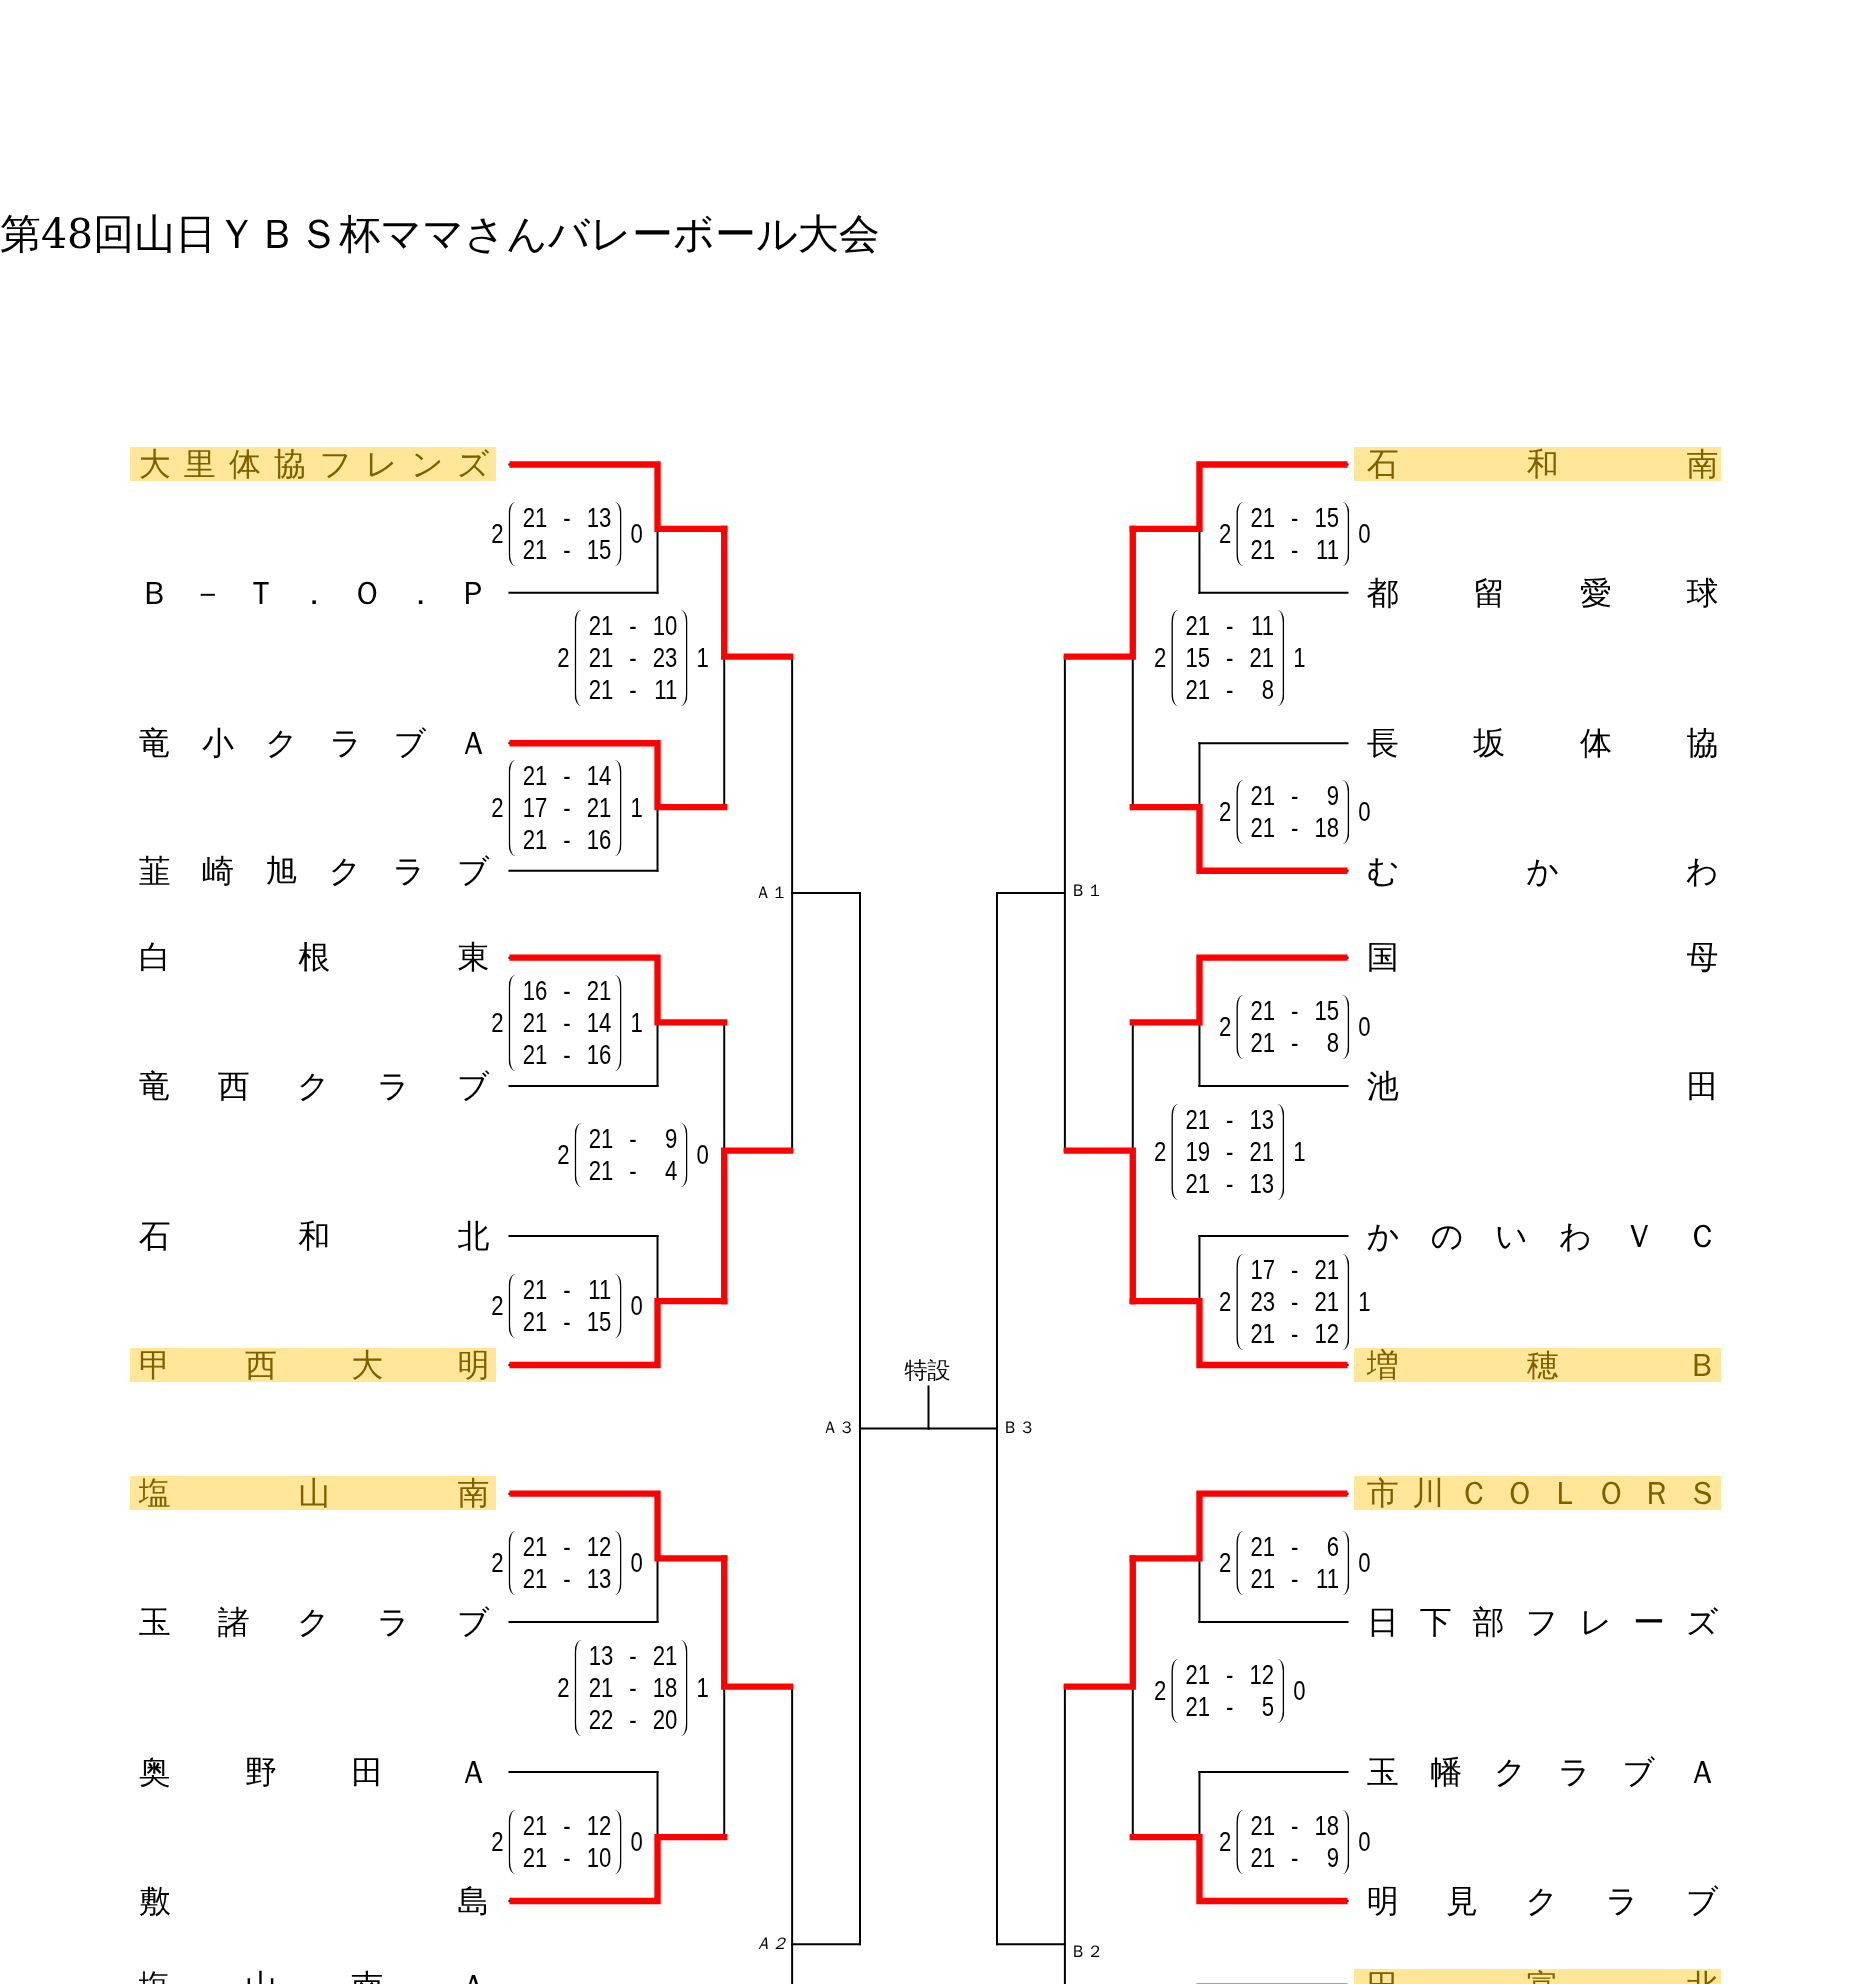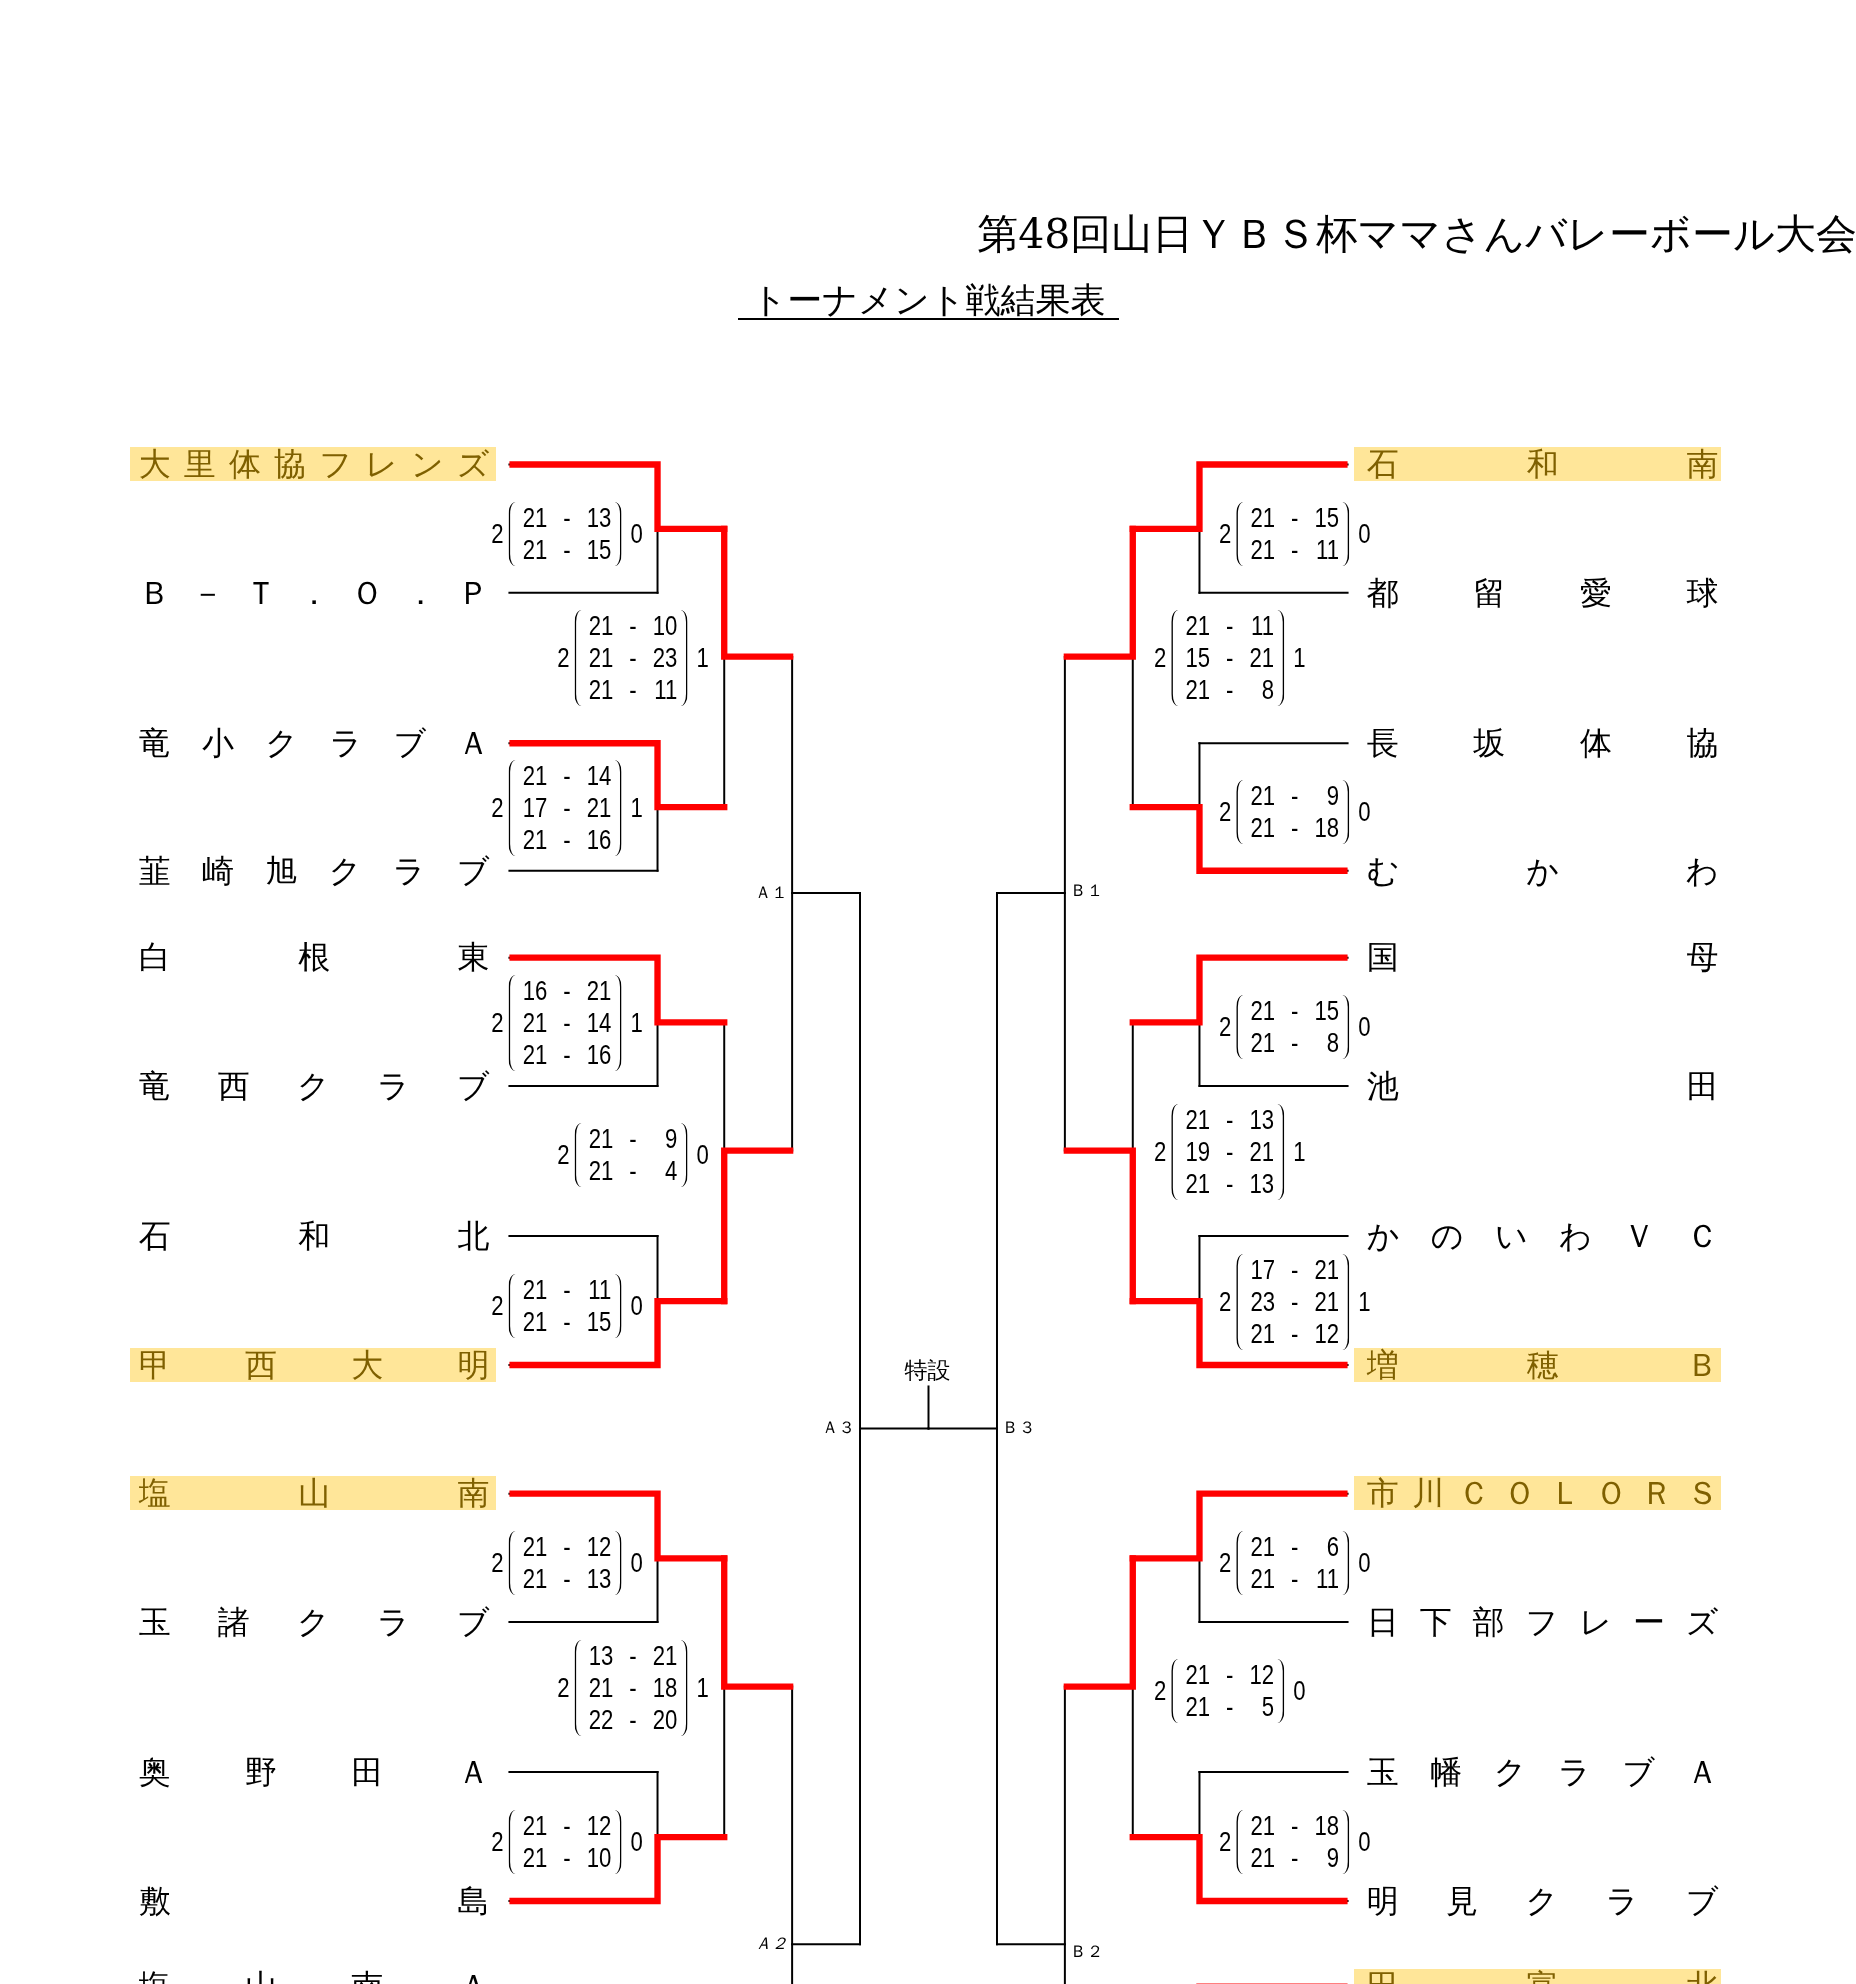--- a/index.html
+++ b/index.html
@@ -1,20 +1,20 @@
 <!DOCTYPE html>
 <html style="--win: #FF0000; --line: #000000; --hl-bg: #FFE699; --hl-text: #7F6000;font-size:6.4px"><head>
 <meta charset="utf-8">
 <style>
   :root{
     --win:#FF0000; --line:#000000; --hl-bg:#FFE699; --hl-text:#7F6000;
   }
   html,body{margin:0;padding:0;background:#ffffff;}
   #page{position:relative;width:1857px;height:2626px;overflow:hidden;background:#ffffff;color:#000;}
-  .title{position:absolute;left:0;top:212px;width:1857px;text-align:right;
+  .title{position:absolute;left:0;top:212px;width:1857px;text-align:left;
     font-family:"DejaVu Serif","Liberation Serif",serif;font-size:41px;line-height:44px;white-space:nowrap;}
   .subtitle-wrap{position:absolute;left:0;top:282px;width:1857px;text-align:center;}
   .subtitle{display:inline-block;font-family:"DejaVu Serif","Liberation Serif",serif;font-size:35px;line-height:36px;
     padding:0 13px;border-bottom:2px solid #000;white-space:nowrap;}
   #bracket-svg{position:absolute;left:0;top:0;width:1857px;height:2626px;}
   .bl{stroke:var(--line);stroke-width:5;stroke-linecap:square;}
   .rl{stroke:var(--win);stroke-width:16;fill:none;stroke-linejoin:miter;stroke-linecap:butt;}
   .team{position:absolute;height:34px;display:flex;justify-content:space-between;align-items:center;
     font-family:"DejaVu Serif","Liberation Serif",serif;font-size:32px;line-height:1;color:#000;box-sizing:border-box;white-space:nowrap;}
   .team.left{left:130px;width:366px;padding:0 6.4px 0 8.7px;}
@@ -33,23 +33,20 @@
   .blabel{position:absolute;font-family:"Liberation Serif","DejaVu Serif",serif;font-size:16.7px;line-height:20px;
     transform:translateY(-50%);white-space:nowrap;}
   .center-label{position:absolute;left:888px;width:79px;text-align:center;top:1358px;
     font-family:"DejaVu Serif","Liberation Serif",serif;font-size:23px;line-height:24px;white-space:nowrap;}
 </style>
 </head>
 <body>
 
 <div id="page">
   <div class="title">第48回山日ＹＢＳ杯ママさんバレーボール大会</div>
-  <div class="subtitle-wrap">
-    <span class="subtitle">トーナメント戦結果表</span>
-  </div>
   <svg id="bracket-svg" xmlns="http://www.w3.org/2000/svg" width="1857" height="2626" viewBox="0 0 4677 6614">
       <line x1="1283" y1="1170" x2="1656" y2="1170" class="bl"></line>
       <line x1="1283" y1="1493" x2="1656" y2="1493" class="bl"></line>
       <line x1="1283" y1="1872" x2="1656" y2="1872" class="bl"></line>
       <line x1="1283" y1="2193" x2="1656" y2="2193" class="bl"></line>
       <line x1="1283" y1="2412" x2="1656" y2="2412" class="bl"></line>
       <line x1="1283" y1="2735" x2="1656" y2="2735" class="bl"></line>
       <line x1="1283" y1="3113" x2="1656" y2="3113" class="bl"></line>
       <line x1="1283" y1="3438" x2="1656" y2="3438" class="bl"></line>
       <line x1="1283" y1="3762" x2="1656" y2="3762" class="bl"></line>

